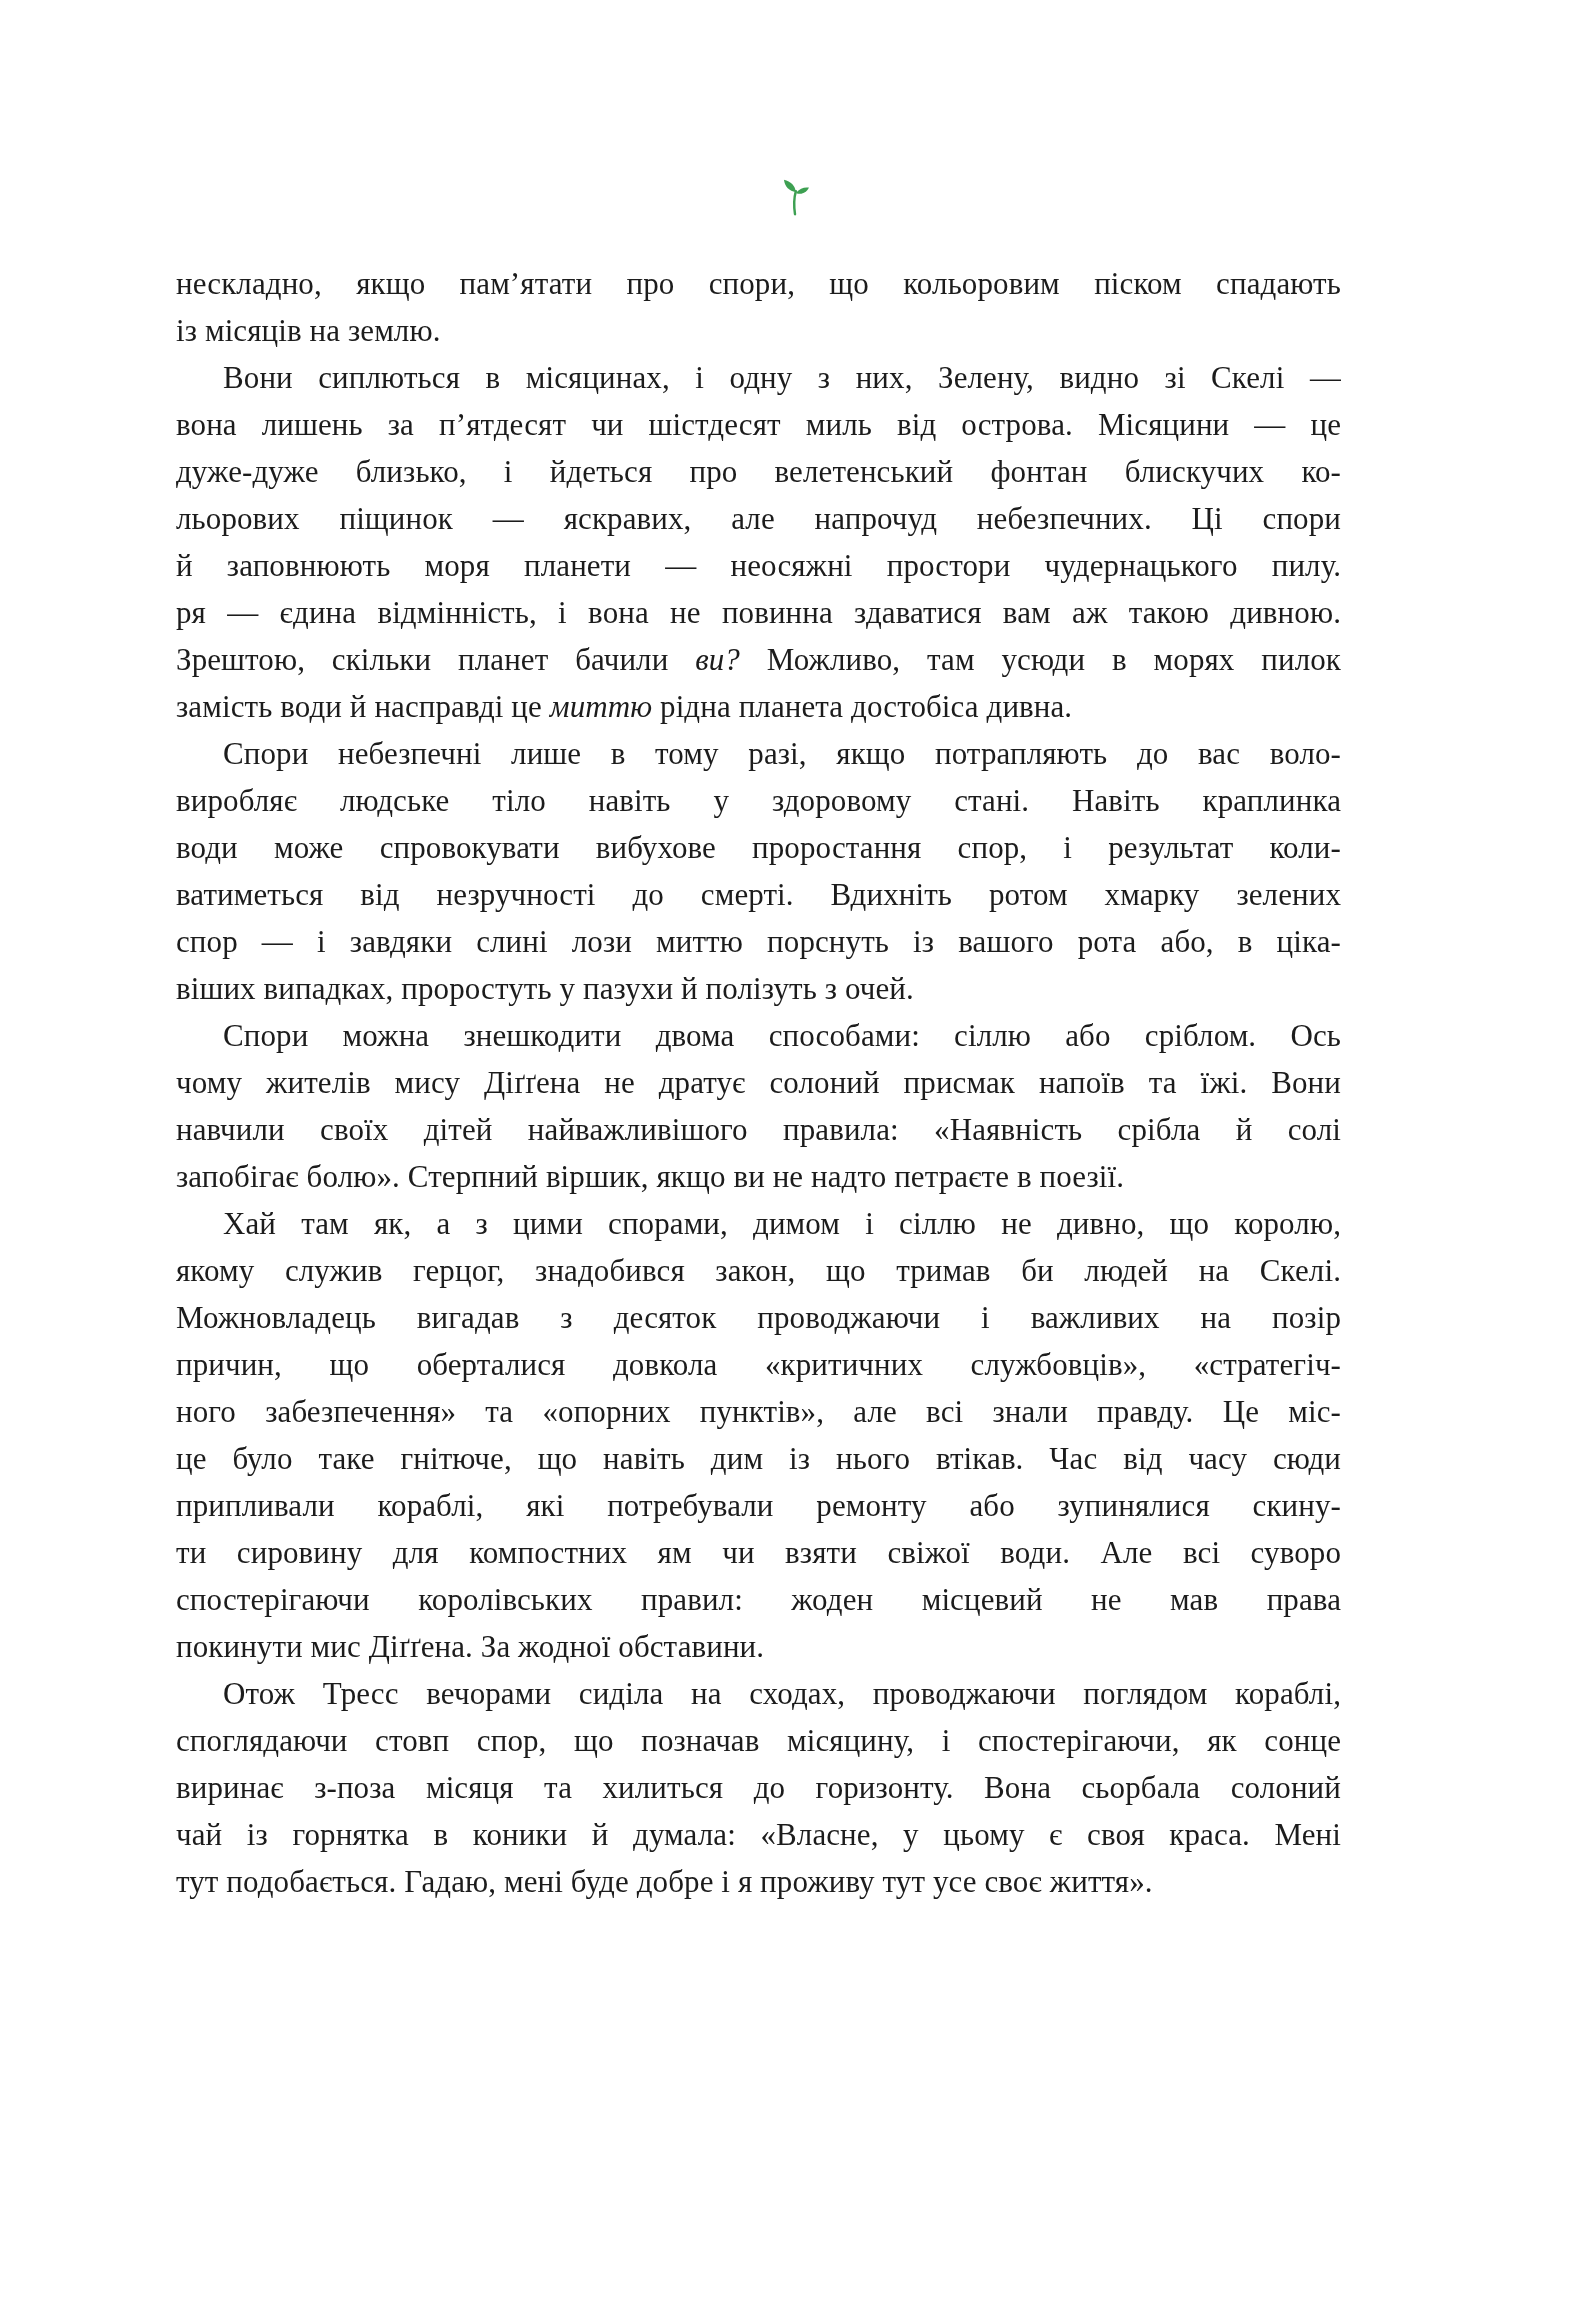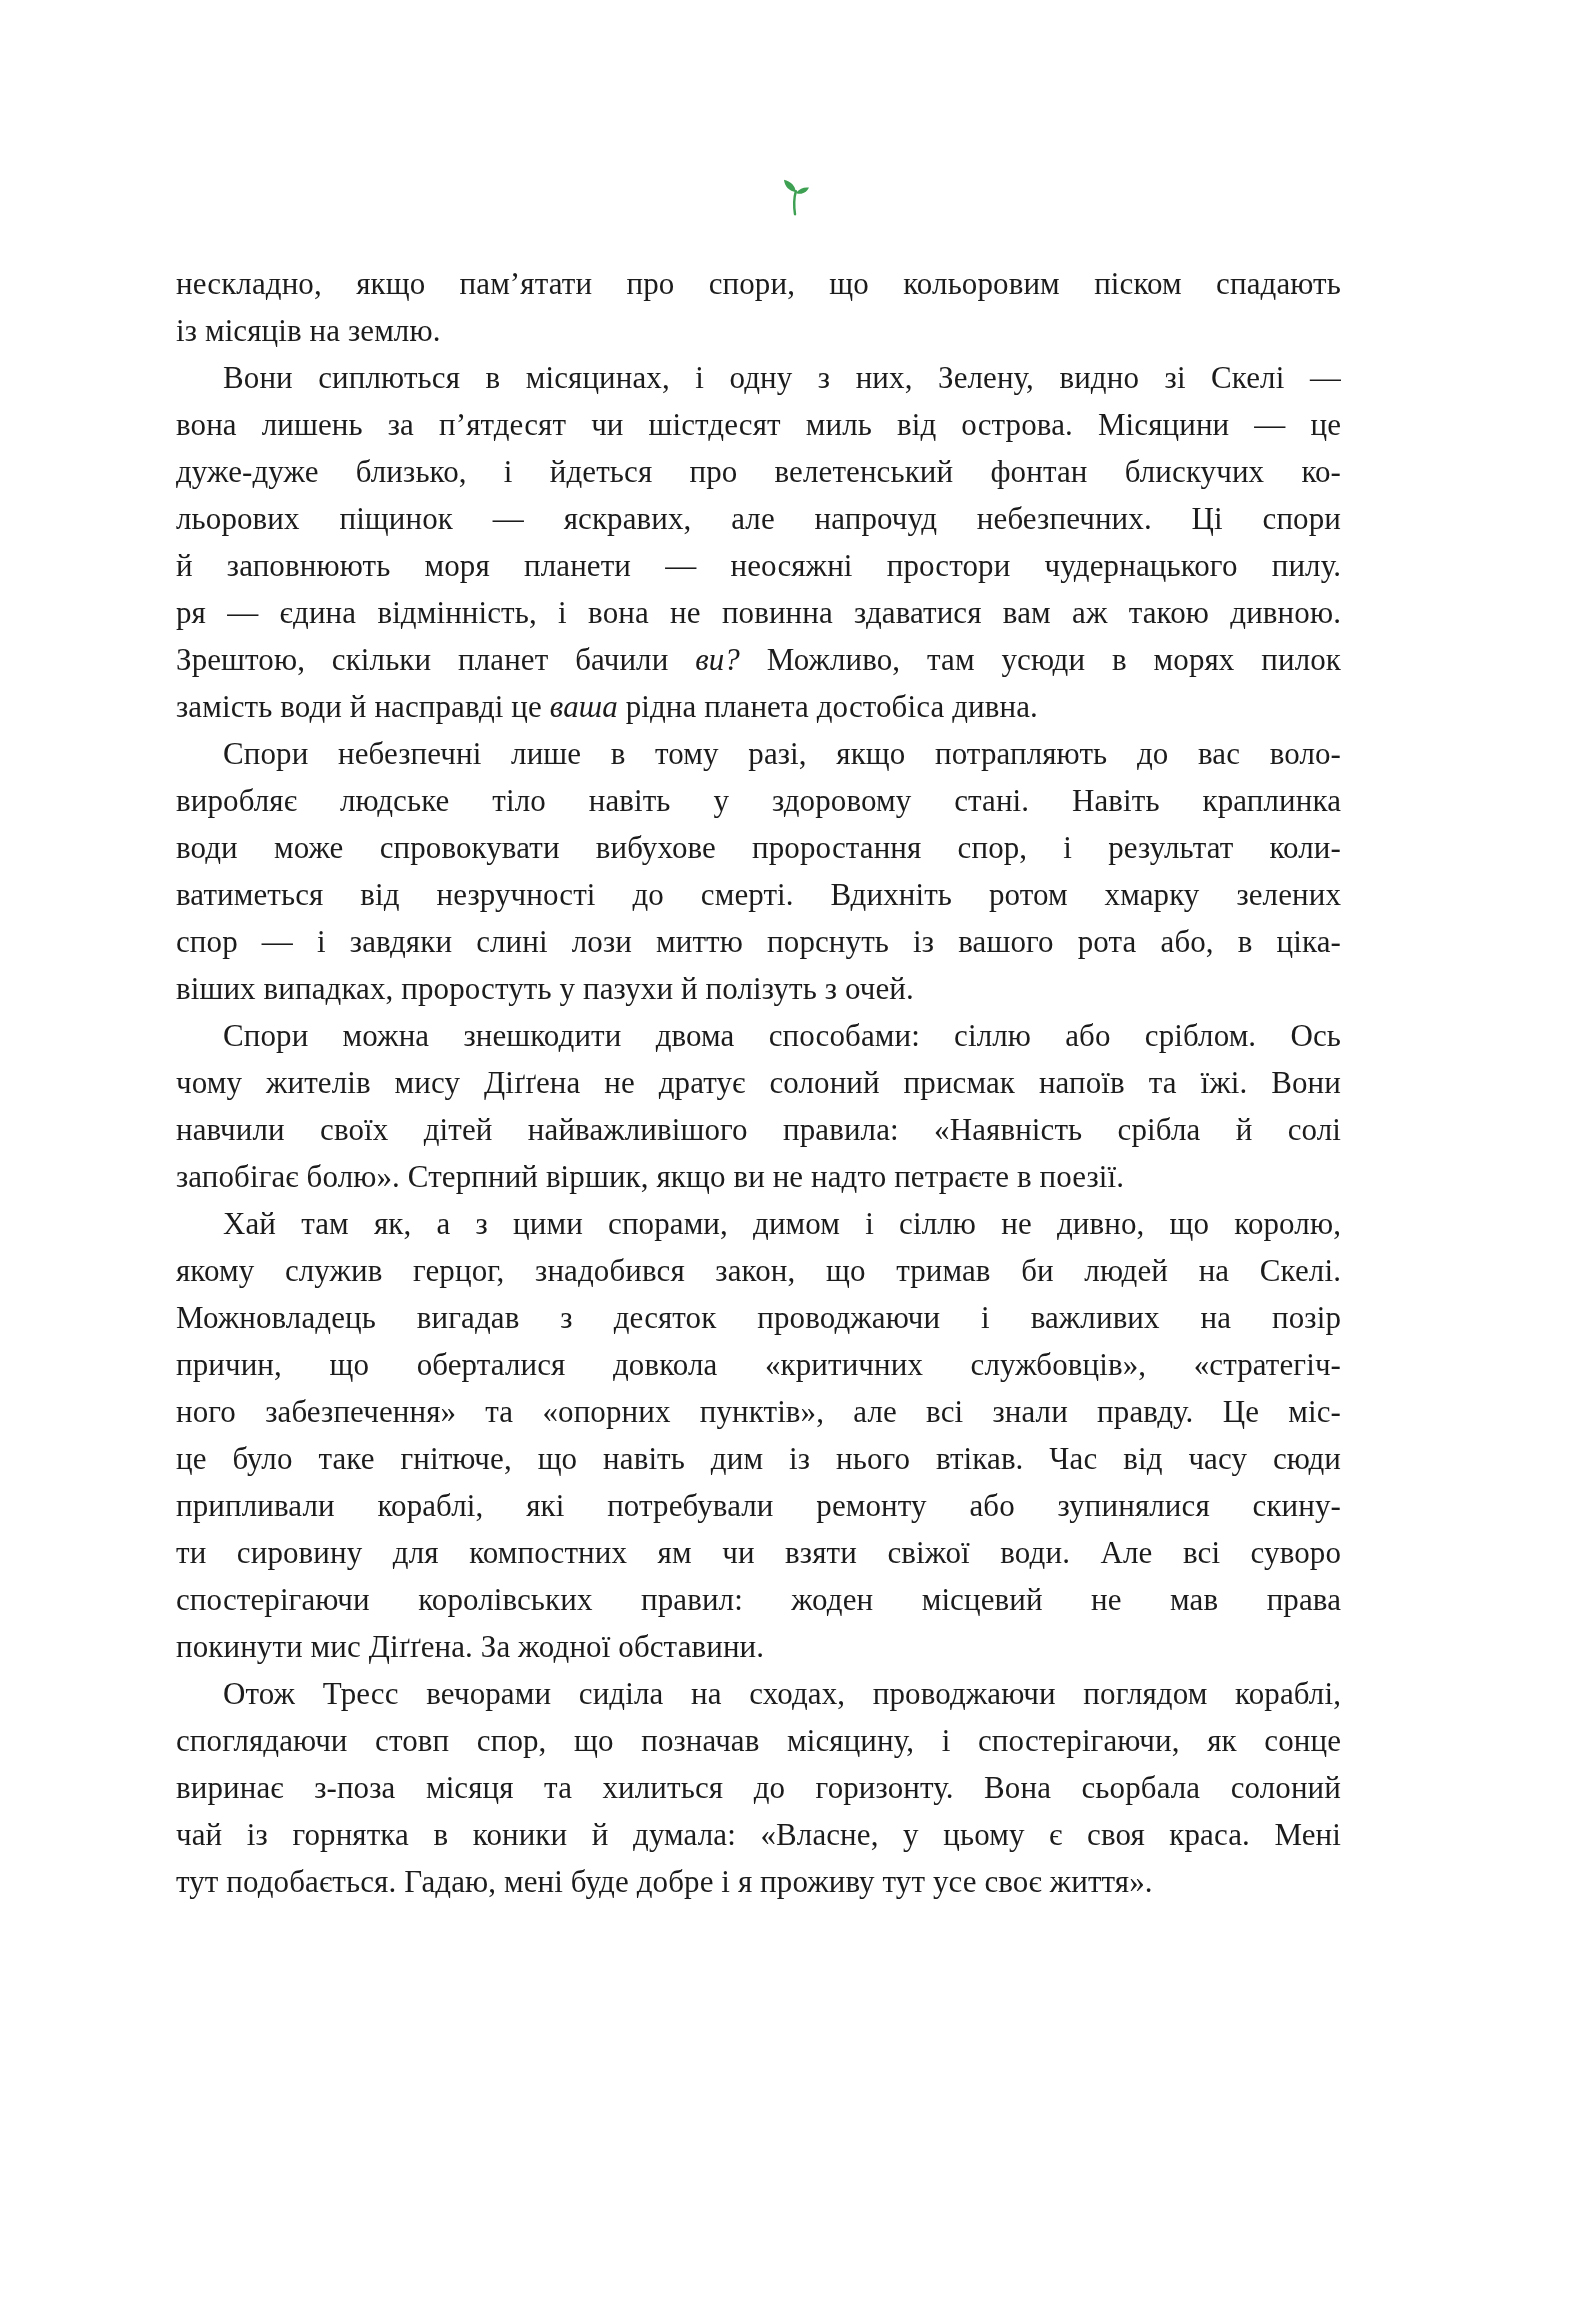--- a/index.html
+++ b/index.html
@@ -74,21 +74,21 @@
         <div class="line last">із місяців на землю.</div>
       </div>
       <div class="para">
         <div class="line indent">Вони сиплються в місяцинах, і одну з них, Зелену, видно зі Скелі —</div>
         <div class="line">вона лишень за п’ятдесят чи шістдесят миль від острова. Місяцини — це</div>
         <div class="line">дуже-дуже близько, і йдеться про велетенський фонтан блискучих ко-</div>
         <div class="line">льорових піщинок — яскравих, але напрочуд небезпечних. Ці спори</div>
         <div class="line">й заповнюють моря планети — неосяжні простори чудернацького пилу.</div>
         <div class="line">ря — єдина відмінність, і вона не повинна здаватися вам аж такою дивною.</div>
         <div class="line">Зрештою, скільки планет бачили <i>ви?</i> Можливо, там усюди в морях пилок</div>
-        <div class="line last">замість води й насправді це <i>ваша</i> рідна планета достобіса дивна.</div>
+        <div class="line last">замість води й насправді це <i>миттю</i> рідна планета достобіса дивна.</div>
       </div>
       <div class="para">
         <div class="line indent">Спори небезпечні лише в тому разі, якщо потрапляють до вас воло-</div>
         <div class="line">виробляє людське тіло навіть у здоровому стані. Навіть краплинка</div>
         <div class="line">води може спровокувати вибухове проростання спор, і результат коли-</div>
         <div class="line">ватиметься від незручності до смерті. Вдихніть ротом хмарку зелених</div>
         <div class="line">спор — і завдяки слині лози миттю порснуть із вашого рота або, в ціка-</div>
         <div class="line last">віших випадках, проростуть у пазухи й полізуть з очей.</div>
       </div>
       <div class="para">

